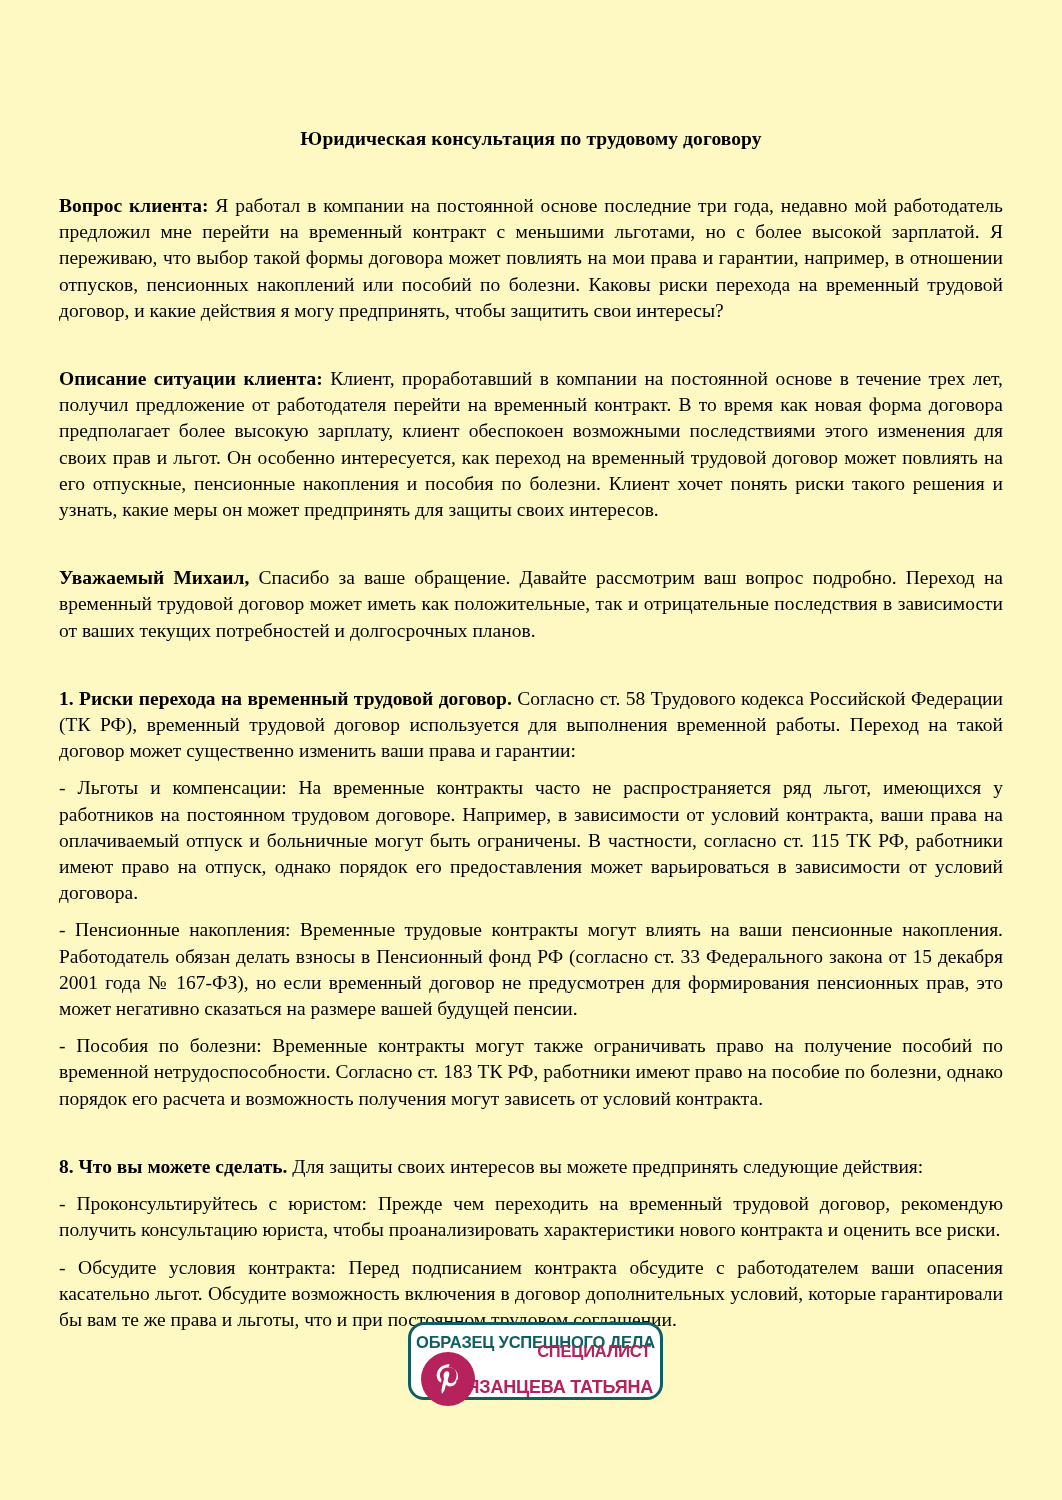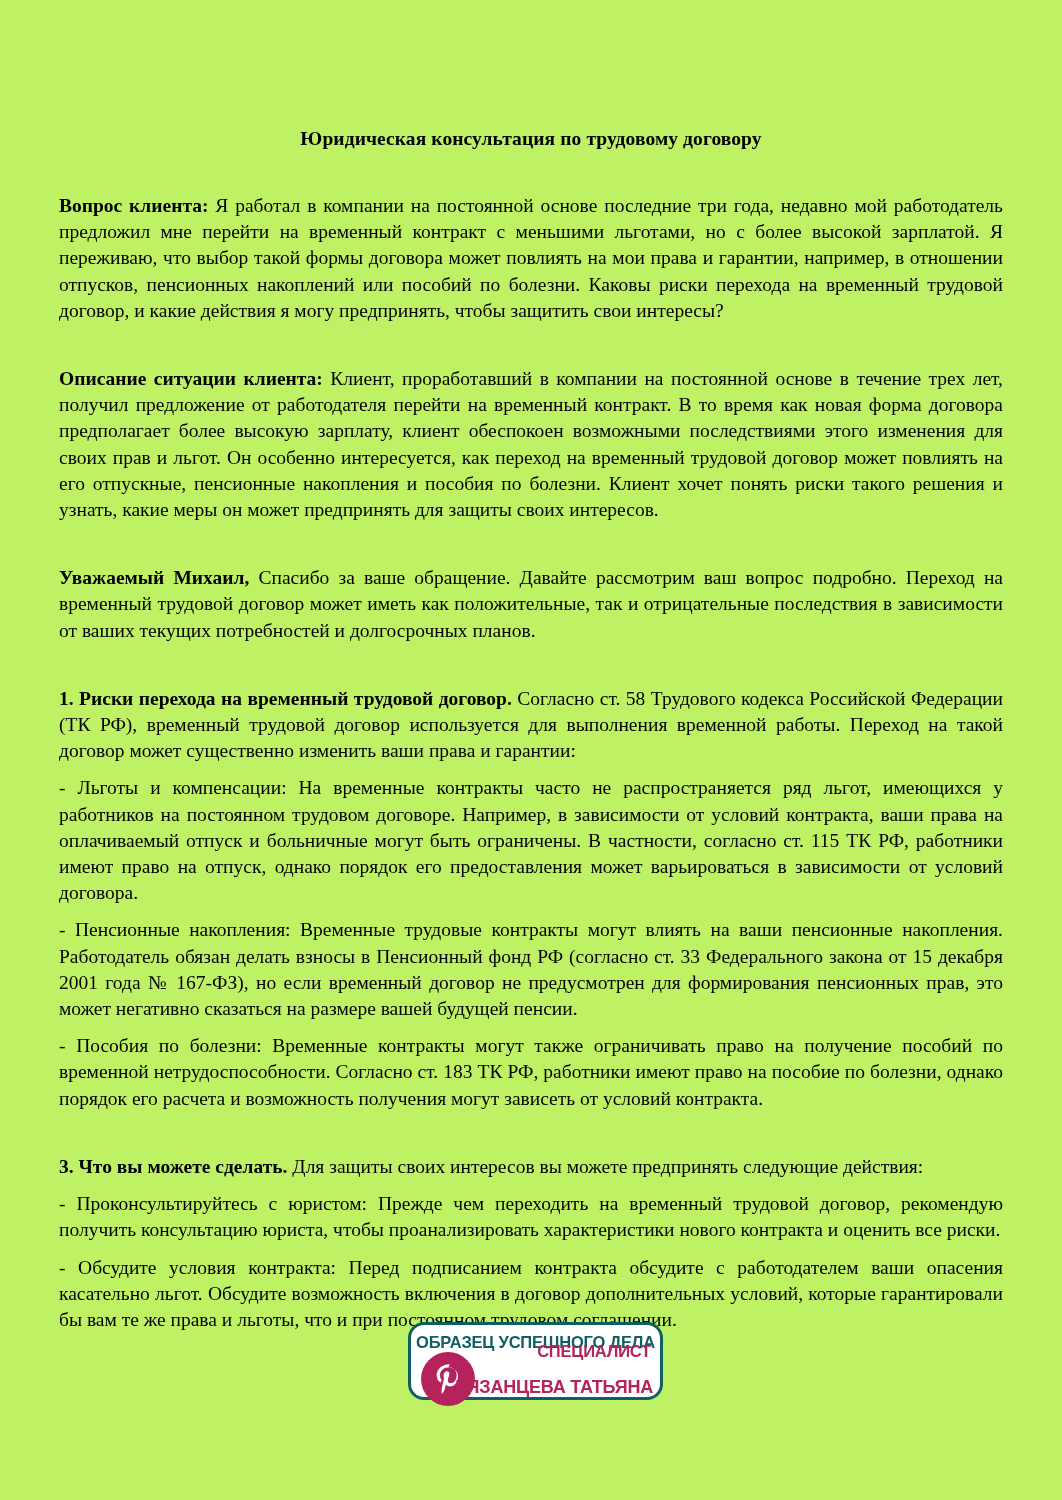--- a/index.html
+++ b/index.html
@@ -17,21 +17,21 @@
     color: #000000;
     -webkit-font-smoothing: antialiased;
   }
 
   .page {
     position: absolute;
     left: 0;
     top: 0;
     width: 1062px;
     height: 1500px;
-    background: #bef264;
+    background: #fef9c3;
   }
 
   .content {
     position: absolute;
     left: 48px;
     top: 0;
     width: 966px;
   }
 
   .doc-title {
@@ -163,21 +163,21 @@
     <p class="para"><b class="lead">1. Риски перехода на временный трудовой договор.</b><span> Согласно ст. 58 Трудового кодекса Российской Федерации (ТК РФ), временный трудовой договор используется для выполнения временной работы. Переход на такой договор может существенно изменить ваши права и гарантии:</span></p>
 
     <p class="para"><span>- Льготы и компенсации: На временные контракты часто не распространяется ряд льгот, имеющихся у работников на постоянном трудовом договоре. Например, в зависимости от условий контракта, ваши права на оплачиваемый отпуск и больничные могут быть ограничены. В частности, согласно ст. 115 ТК РФ, работники имеют право на отпуск, однако порядок его предоставления может варьироваться в зависимости от условий договора.</span></p>
 
     <p class="para"><span>- Пенсионные накопления: Временные трудовые контракты могут влиять на ваши пенсионные накопления. Работодатель обязан делать взносы в Пенсионный фонд РФ (согласно ст. 33 Федерального закона от 15 декабря 2001 года № 167-ФЗ), но если временный договор не предусмотрен для формирования пенсионных прав, это может негативно сказаться на размере вашей будущей пенсии.</span></p>
 
     <p class="para"><span>- Пособия по болезни: Временные контракты могут также ограничивать право на получение пособий по временной нетрудоспособности. Согласно ст. 183 ТК РФ, работники имеют право на пособие по болезни, однако порядок его расчета и возможность получения могут зависеть от условий контракта.</span></p>
 
     <div class="block-gap-md"></div>
 
-    <p class="para"><b class="lead">3. Что вы можете сделать.</b><span> Для защиты своих интересов вы можете предпринять следующие действия:</span></p>
+    <p class="para"><b class="lead">8. Что вы можете сделать.</b><span> Для защиты своих интересов вы можете предпринять следующие действия:</span></p>
 
     <p class="para"><span>- Проконсультируйтесь с юристом: Прежде чем переходить на временный трудовой договор, рекомендую получить консультацию юриста, чтобы проанализировать характеристики нового контракта и оценить все риски.</span></p>
 
     <p class="para"><span>- Обсудите условия контракта: Перед подписанием контракта обсудите с работодателем ваши опасения касательно льгот. Обсудите возможность включения в договор дополнительных условий, которые гарантировали бы вам те же права и льготы, что и при постоянном трудовом соглашении.</span></p>
 
 
   </div>
 
   <div class="stamp-wrap">
     <div class="stamp-frame"></div>

